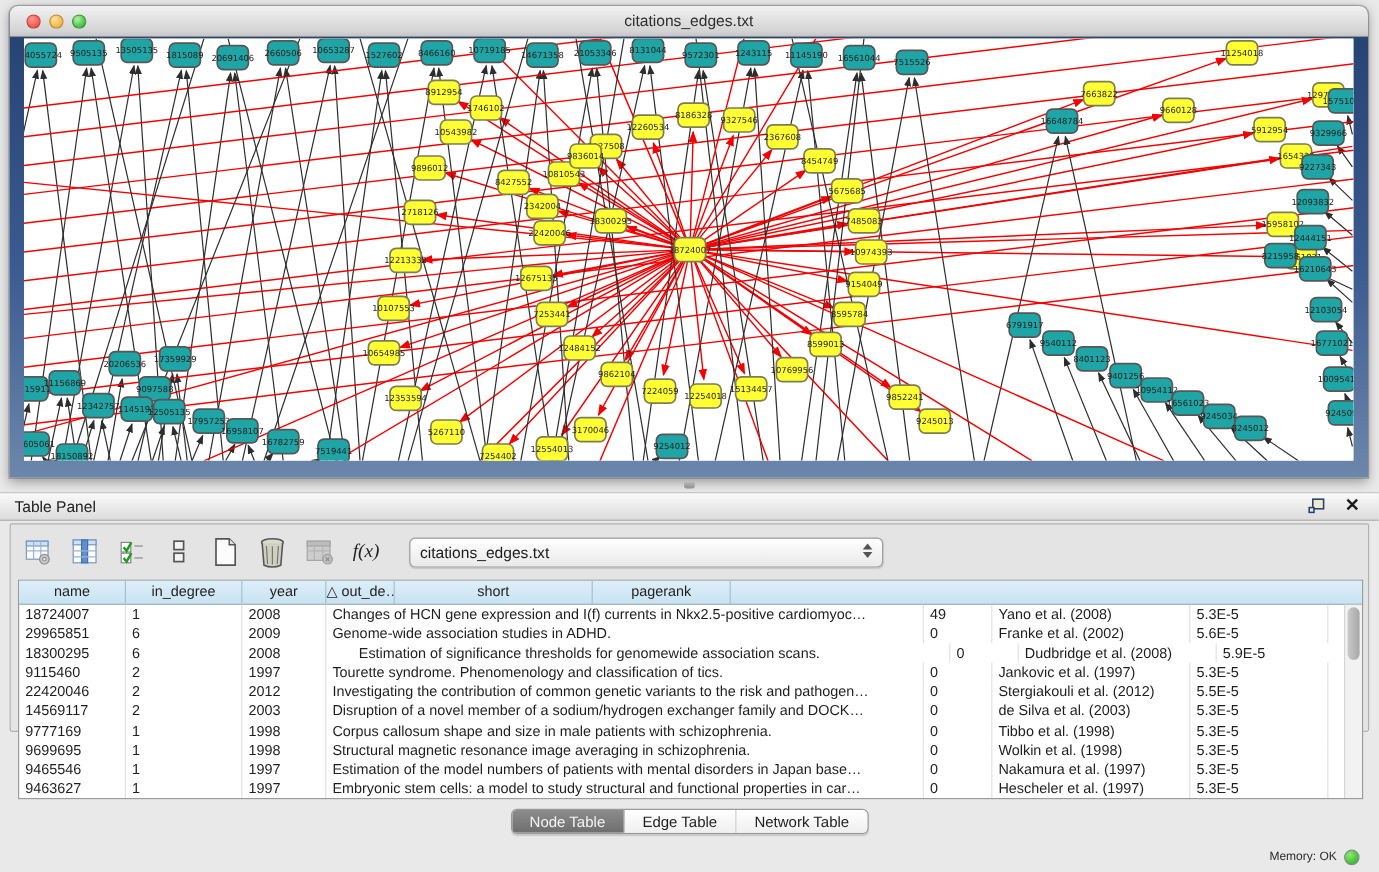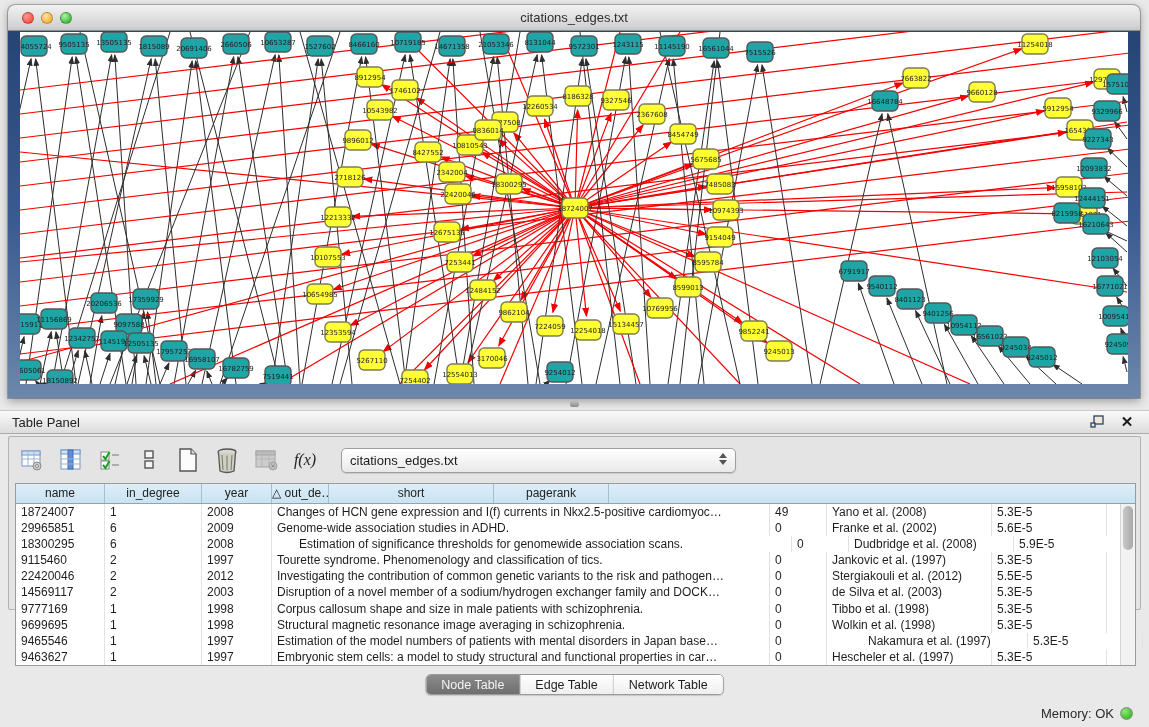--- a/index.html
+++ b/index.html
@@ -91,21 +91,21 @@
     display:flex; border:1px solid #9a9a9a; border-radius:5px; overflow:hidden;
     background:#ffffff; box-shadow:0 1px 1px rgba(0,0,0,.15);
     height:21px;
   }
   .tab{ padding:0 15px; font-size:12.5px; line-height:20px; color:#1e1e1e;
     background:linear-gradient(180deg,#ffffff,#efefef); border-right:1px solid #c3c3c3; }
   .tab:last-child{ border-right:none; }
   .tab.selected{ background:linear-gradient(180deg,#8c8c8c,#6e6e6e); color:#f4f4f4; }
   
   #statusbar{ position:absolute; right:16px; bottom:6px; display:flex; align-items:center; gap:6px; }
-  #mem-label{ font-size:13px; color:#2a2a2a; }
+  #mem-label{ font-size:10px; color:#2a2a2a; }
   #mem-dot{ width:13px; height:13px; border-radius:50%;
     background:radial-gradient(circle at 35% 30%, #90e87a, #3cc02c 70%);
     border:1px solid #8a8a8a; }
   svg.icon{ display:block; }
 </style>
 </head>
 <body>
 
 <div id="net-window">
   <div id="net-titlebar">
@@ -676,21 +676,21 @@
           <div class="td" style="width: 57px;">0</div>
           <div class="td" style="width: 165px;">Wolkin et al. (1998)</div>
           <div class="td" style="width: 115px;">5.3E-5</div>
         </div>
         <div class="tr">
           <div class="td" style="width: 89px;">9465546</div>
           <div class="td" style="width: 97px;">1</div>
           <div class="td" style="width: 70px;">1997</div>
           <div class="td" style="width: 498px;">Estimation of the model numbers of patients with mental disorders in Japan base…</div>
           <div class="td" style="width: 57px;">0</div>
-          <div class="td" style="width: 165px; margin-left: 36px;">Nakamura et al. (1997)</div>
+          <div class="td" style="width: 165px;">Nakamura et al. (1997)</div>
           <div class="td" style="width: 115px;">5.3E-5</div>
         </div>
         <div class="tr">
           <div class="td" style="width: 89px;">9463627</div>
           <div class="td" style="width: 97px;">1</div>
           <div class="td" style="width: 70px;">1997</div>
           <div class="td" style="width: 498px;">Embryonic stem cells: a model to study structural and functional properties in car…</div>
           <div class="td" style="width: 57px;">0</div>
           <div class="td" style="width: 165px;">Hescheler et al. (1997)</div>
           <div class="td" style="width: 115px;">5.3E-5</div>

